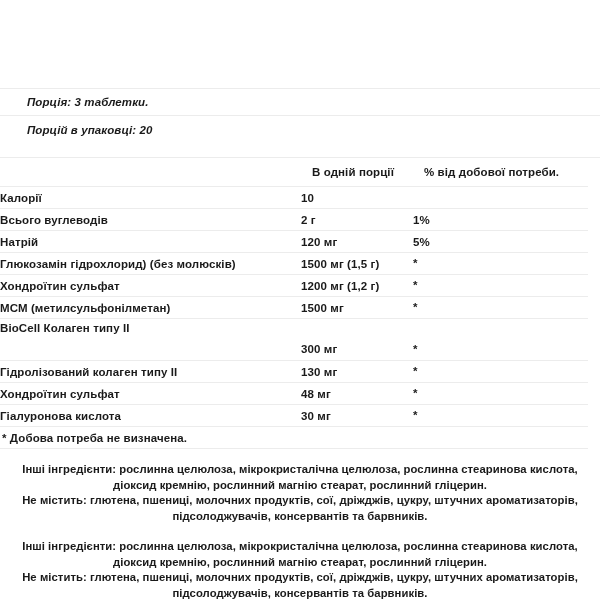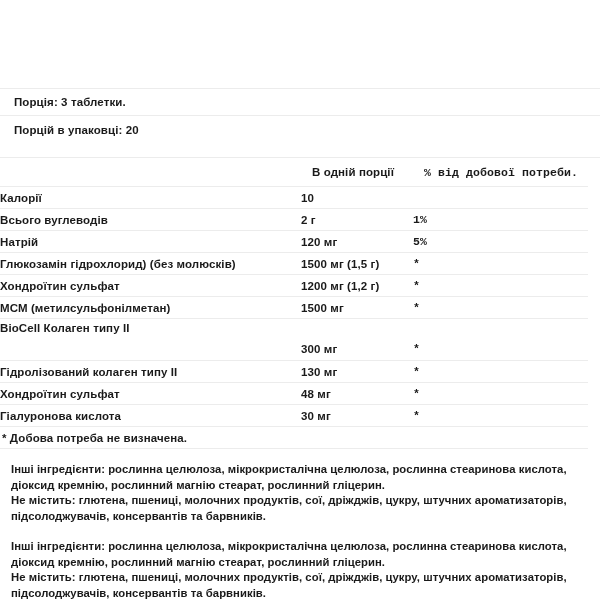--- a/index.html
+++ b/index.html
@@ -28,26 +28,27 @@
   }
 
   
   .serving-block {
     border-top: 1px solid #ececec;
   }
   .serving-row {
     height: 27px;
     display: flex;
     align-items: center;
-    padding-left: 14px;
+    padding-left: 27px;
     border-bottom: 1px solid #ececec;
     box-sizing: border-box;
     font-size: 11.5px;
     font-weight: bold;
     letter-spacing: 0.1px;
+    font-style: italic;
   }
   .serving-row.last {
     border-bottom: none;
     align-items: center;
   }
 
   
   .block-gap {
     height: 14px;
     border-bottom: 1px solid #ececec;
@@ -77,21 +78,21 @@
   .nutri-table th {
     height: 28px;
     color: #1a1a1a;
   }
   .nutri-table td {
     height: 21px;
   }
 
   .cell-name { padding-left: 11px; }
   .cell-amt  { padding-left: 11px; }
-  .cell-dv   { padding-left: 11px; font-family: Liberation Mono, monospace; }
+  .cell-dv   { padding-left: 11px; }
 
   th.cell-name { padding-left: 11px; }
   th.cell-amt  { padding-left: 11px; margin-top: 24px; }
   th.cell-dv   { padding-left: 11px; }
 
   
   tr.tall-row td { height: 36px; margin-top: 21px; }
   tr.tall-row td.cell-name { vertical-align: top; padding-top: 3px; }
   tr.tall-row td.cell-amt,
   tr.tall-row td.cell-dv { vertical-align: bottom; padding-bottom: 5px; }
@@ -125,20 +126,21 @@
     font-weight: bold;
     line-height: 15.5px;
     letter-spacing: 0.05px;
     max-width: 578px;
   }
   .ing-block + .ing-block {
     margin-top: 15px;
   }
   .ing-line {
     display: block;
+    text-align: center;
   }
 </style>
 </head>
 <body>
 
 <div class="page">
 
   <div class="top-spacer"></div>
 
   <div class="serving-block">

